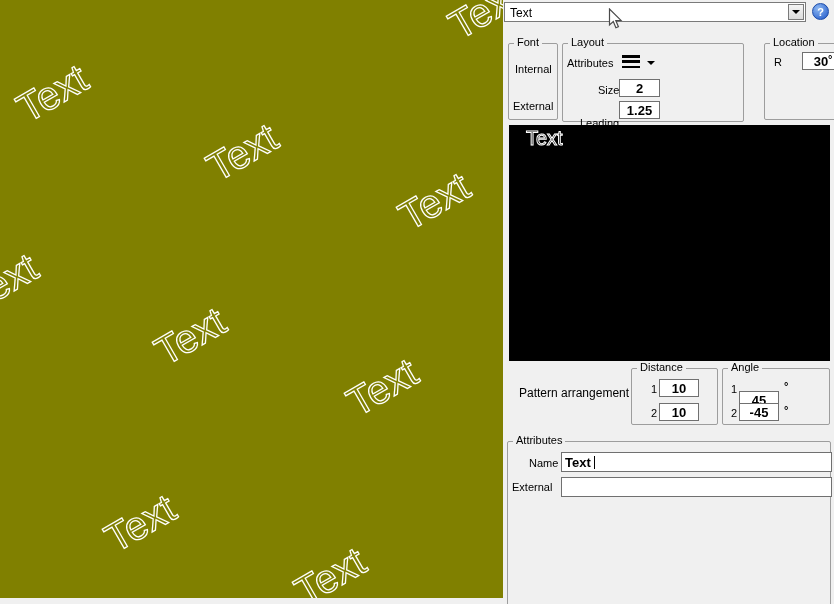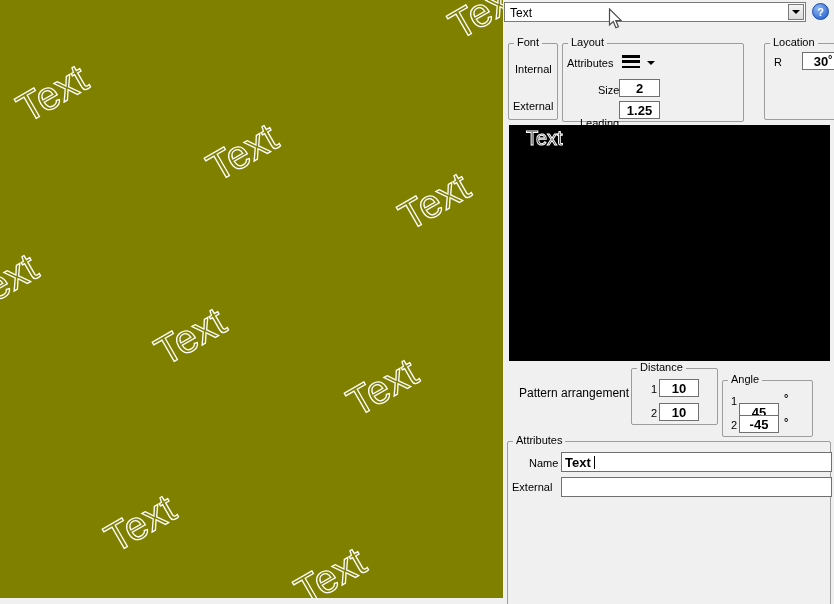--- a/index.html
+++ b/index.html
@@ -134,21 +134,21 @@
     <span class="lbl" style="left:16px; top:387px; font-size:12px;">Pattern arrangement</span>
 
     <div class="gb" style="left:128px; top:368px; width:87px; height:57px;">
       <span class="gb-title">Distance</span>
       <span class="lbl" style="left:19px; top:14px;">1</span>
       <input class="num" style="left: 27px; top: 10px; width: 40px; height: 18px;" value="10">
       <span class="lbl" style="left:19px; top:38px;">2</span>
       <input class="num" style="left: 27px; top: 34px; width: 40px; height: 18px;" value="10">
     </div>
 
-    <div class="gb" style="left:219px; top:368px; width:91px; height:57px;margin-top:12px;">
+    <div class="gb" style="left:219px; top:368px; width:108px; height:57px;">
       <span class="gb-title">Angle</span>
       <span class="lbl" style="left:8px; top:14px;">1</span>
       <input class="num" style="left: 16px; top: 22px; width: 40px; height: 18px;" value="45">
       <span class="deg" style="left:61px; top:11px;">°</span>
       <span class="lbl" style="left:8px; top:38px;">2</span>
       <input class="num" style="left: 16px; top: 34px; width: 40px; height: 18px;" value="-45">
       <span class="deg" style="left:61px; top:35px;">°</span>
     </div>
 
     <div class="gb" style="left:4px; top:441px; width:324px; height:200px;">

